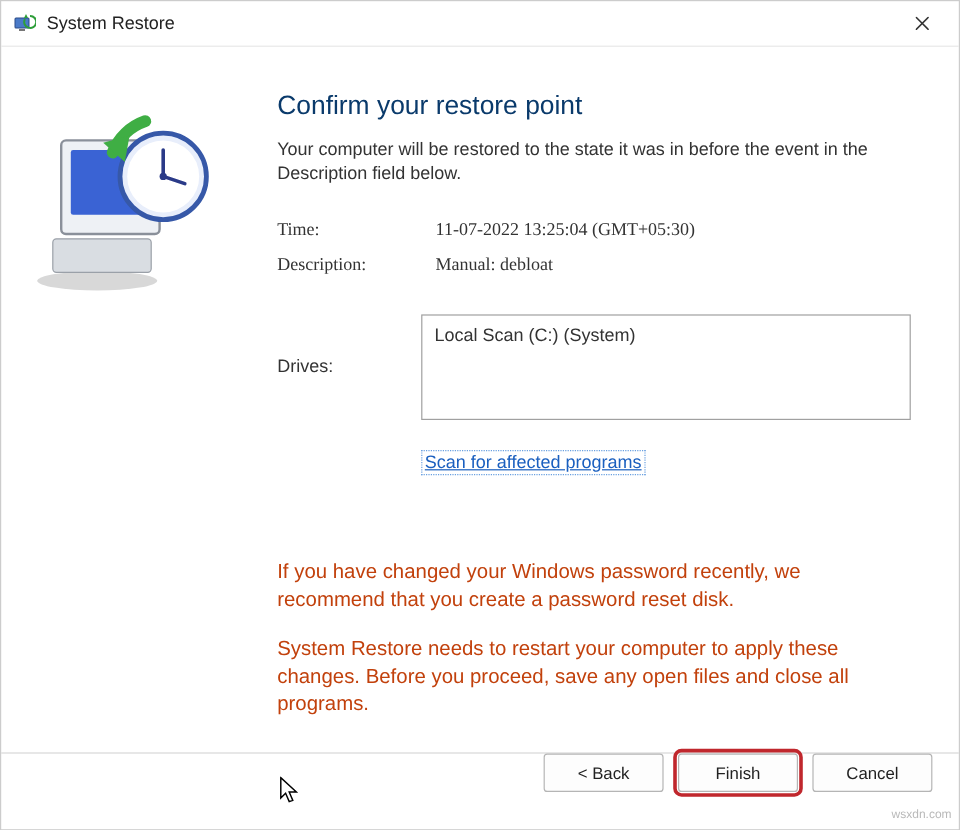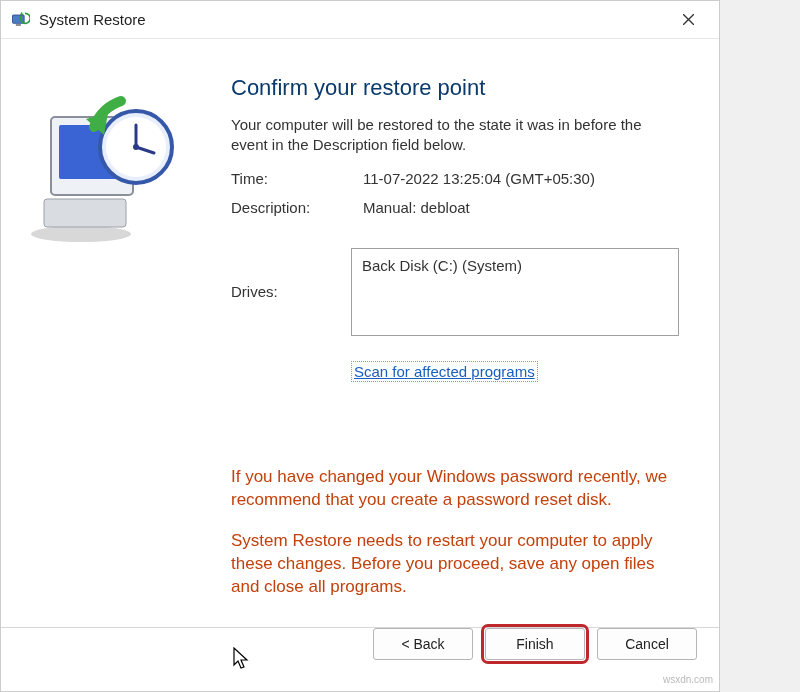--- a/index.html
+++ b/index.html
@@ -4,21 +4,21 @@
 <style>
   * { box-sizing: border-box; }
   body {
     margin: 0;
     font-family: "Segoe UI", Tahoma, sans-serif;
     font-size: 15px;
     color: #202020;
     background: #f0f0f0;
   }
   .window {
-    width: 720px;
+    width: 800px;
     height: 692px;
     background: #ffffff;
     border: 1px solid #cccccc;
     display: flex;
     flex-direction: column;
     position: relative;
   }
   .titlebar {
     height: 38px;
     display: flex;
@@ -73,26 +73,27 @@
   h1.page-title {
     font-size: 22px;
     font-weight: 400;
     color: #0a3a6b;
     margin: 0 0 14px 0;
   }
   .intro {
     font-size: 15px;
     line-height: 1.35;
     color: #333;
-    margin-bottom: 14px;
+    margin-bottom: 28px;
   }
   .row {
     display: flex;
     margin-bottom: 12px;
     font-size: 15px;
+    font-family: Liberation Serif, serif;
   }
   .row-label {
     width: 120px;
     color: #333;
   }
   .row-value {
     flex: 1;
     color: #333;
     margin-left: 12px;
   }
@@ -219,21 +220,21 @@
         <div class="row-value">11-07-2022 13:25:04 (GMT+05:30)</div>
       </div>
       <div class="row">
         <div class="row-label">Description:</div>
         <div class="row-value">Manual: debloat</div>
       </div>
 
       <div class="drives-row">
         <div class="row-label">Drives:</div>
         <div class="drives-box">
-          <div>Back Disk (C:) (System)</div>
+          <div>Local Scan (C:) (System)</div>
         </div>
       </div>
 
       <div class="scan-link">
         <a>Scan for affected programs</a>
       </div>
 
       <div class="spacer"></div>
 
       <div class="note">If you have changed your Windows password recently, we recommend that you create a password reset disk.</div>

